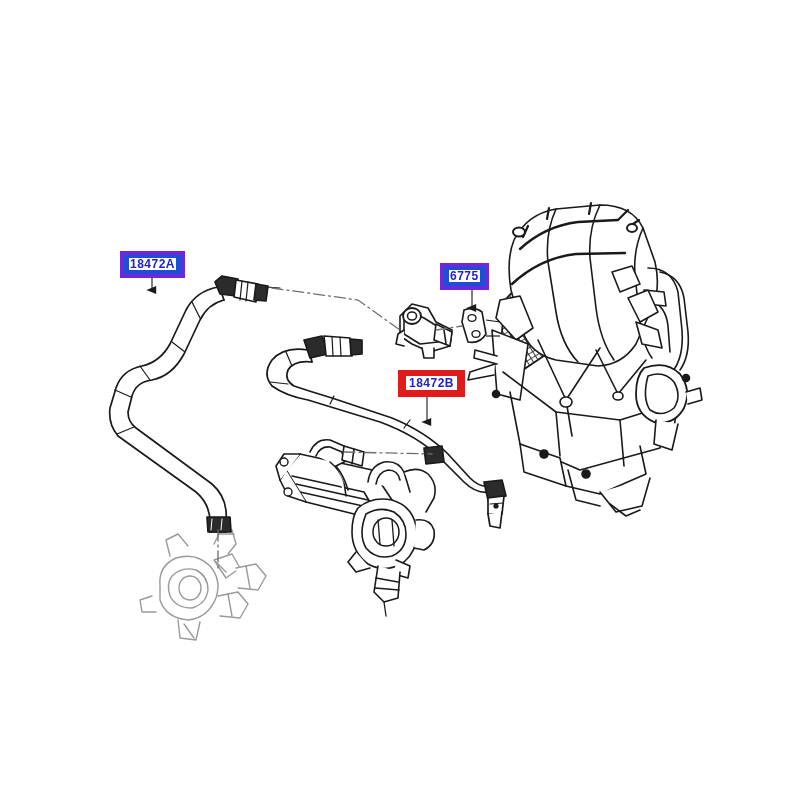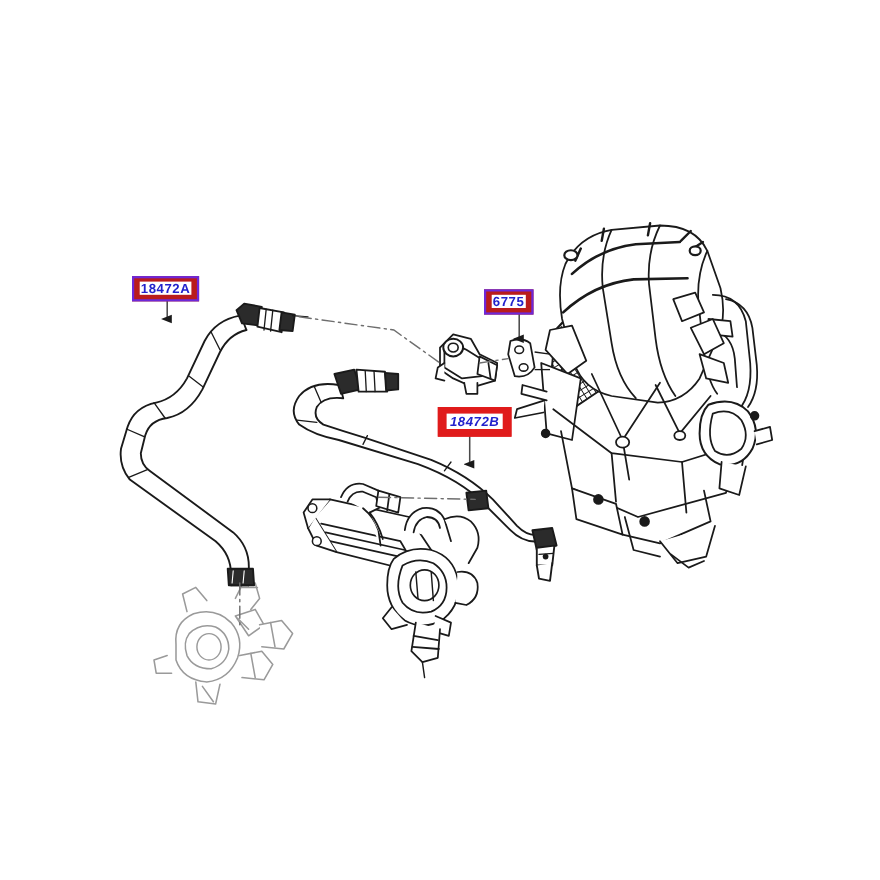--- a/index.html
+++ b/index.html
@@ -21,22 +21,22 @@
     position: absolute;
     left: 0;
     top: 0;
     width: 800px;
     height: 800px;
     display: block;
   }
   .callout {
     position: absolute;
     box-sizing: border-box;
-    border: 2px solid #6d28d9;
-    background: #b91c1c;
+    border: 4px solid #6d28d9;
+    background: #1d4ed8;
     color: #2222cc;
     font-family: "Liberation Sans", sans-serif;
     font-weight: bold;
     font-size: 12px;
     letter-spacing: 0.5px;
     line-height: 1;
     padding: 3px 5px 4px 5px;
     text-align: center;
     white-space: nowrap;
     z-index: 5;
@@ -310,17 +310,17 @@
   </svg>
 
   <div class="callout" style="left:120px; top:251px;">
     <span class="callout-inner">18472A</span>
   </div>
 
   <div class="callout" style="left:440px; top:263px;">
     <span class="callout-inner">6775</span>
   </div>
 
-  <div class="callout highlight" style="left:398px; top:370px;font-style:italic;">
+  <div class="callout highlight" style="left:398px; top:370px;">
     <span class="callout-inner">18472B</span>
   </div>
 
 </div>
 
 </body></html>

